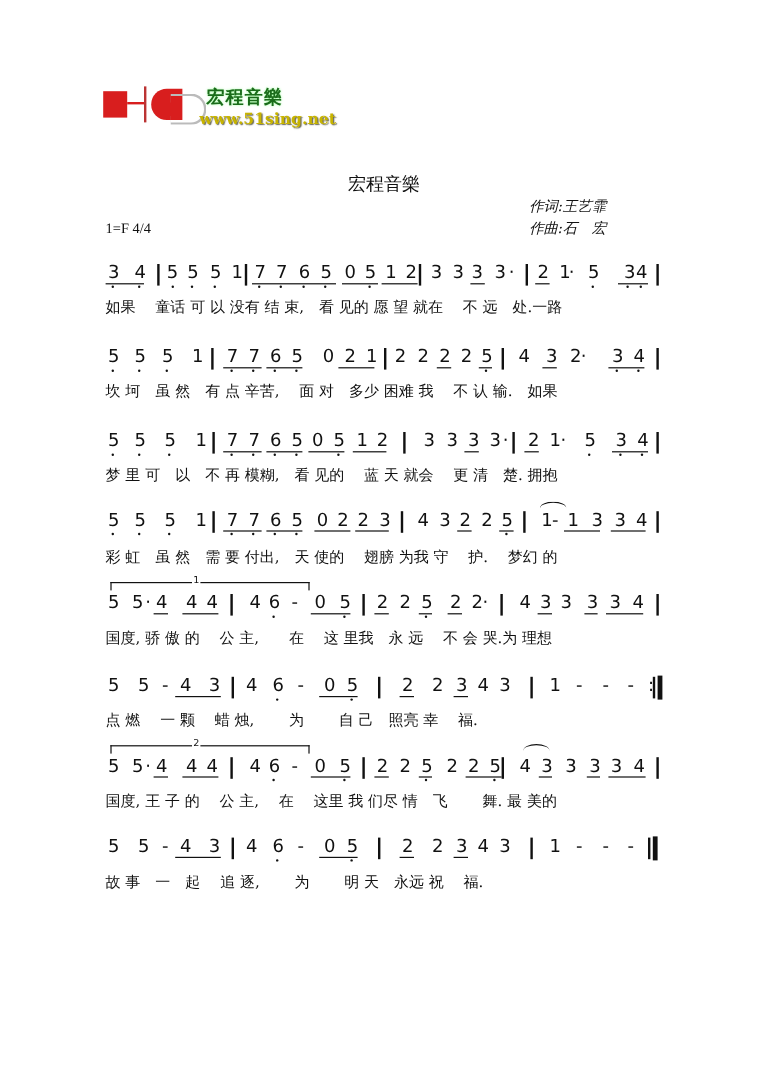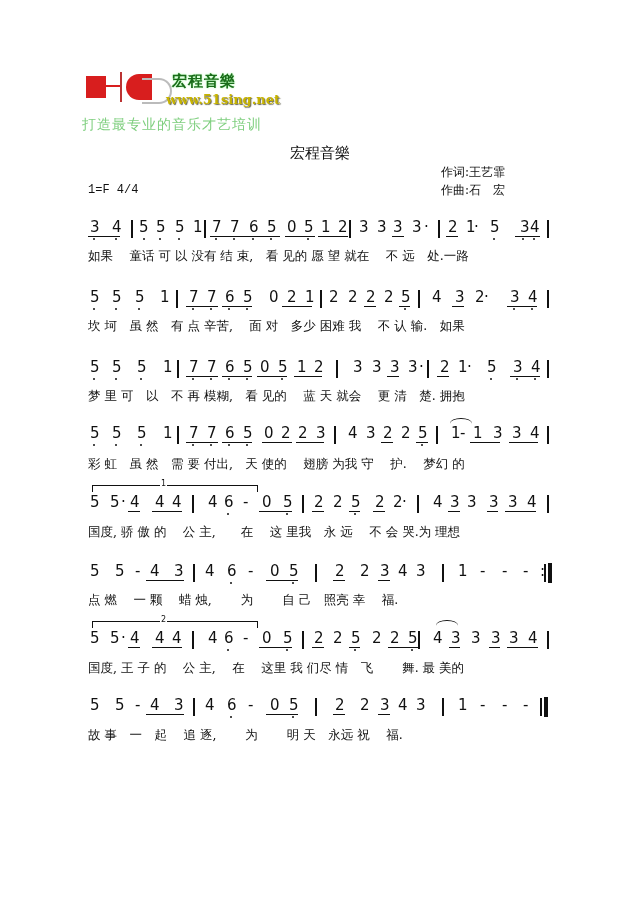--- a/index.html
+++ b/index.html
@@ -7,44 +7,43 @@
   .logo{position:absolute;left:82px;top:68px;width:200px;height:72px;}
   .logo .hbox{position:absolute;left:4px;top:8px;width:20px;height:22px;background:#d81e1e;}
   .logo .hline{position:absolute;left:24px;top:17px;width:14px;height:2px;background:#d81e1e;}
   .logo .vbar{position:absolute;left:38px;top:4px;width:2px;height:30px;background:#b33;}
   .logo .cshape{position:absolute;left:44px;top:6px;width:26px;height:26px;border-radius:13px 0 0 13px;background:#d81e1e;}
   .logo .curve{position:absolute;left:60px;top:10px;width:28px;height:22px;border:2px solid #bbb;border-left:none;border-radius:0 14px 14px 0;}
   .logo .brand{position:absolute;left:90px;top:4px;font-size:15px;font-weight:bold;color:#1a6b1a;letter-spacing:1px;text-shadow:0 0 2px #9f9;}
   .logo .url{position:absolute;left:84px;top:24px;font-family:"DejaVu Serif",serif;font-size:13px;font-weight:bold;color:#c8b400;text-shadow:1px 1px 1px #665;}
   .logo .slogan{position:absolute;left:0;top:48px;font-size:14px;color:#7fcf7f;letter-spacing:1px;white-space:nowrap;}
   .title{position:absolute;left:0;width:640px;top:144px;text-align:center;font-family:"DejaVu Serif",serif;font-size:15px;}
-  .lyricist,.composer{position:absolute;left:441px;font-family:"DejaVu Serif",serif;font-size:12px;}
+  .lyricist,.composer{position:absolute;left:441px;font-family:"DejaVu Serif",serif;font-size:12px;font-style:italic;}
   .lyricist{top:164px;} .composer{top:182px;}
-  .key{position:absolute;left:88px;top:183px;font-family:Liberation Mono, monospace;font-size:12px;}
+  .key{position:absolute;left:88px;top:183px;font-family:Liberation Serif, serif;font-size:12px;}
   .ul{position:absolute;height:1px;background:#111;}
   .dot{position:absolute;width:2px;height:2px;border-radius:1px;background:#111;}
   .bar{position:absolute;width:1.5px;height:18px;background:#111;}
   .lyr{position:absolute;left:88px;font-family:"DejaVu Serif",serif;font-size:12.5px;white-space:pre;letter-spacing:0px;}
   .volta{position:absolute;height:6px;border-top:1px solid #111;border-left:1px solid #111;border-right:1px solid #111;}
   .volta-num{position:absolute;font-size:8px;background:#fff;padding:0 1px;}
   .tie{position:absolute;width:22px;height:10px;border-top:1.5px solid #111;border-radius:50% 50% 0 0;}
   .endbar{position:absolute;width:4px;height:20px;background:#111;}
 </style>
 </head>
 <body>
 
 <div class="logo">
   <div class="hbox"></div>
   <div class="hline"></div>
   <div class="vbar"></div>
   <div class="cshape"></div>
   <div class="curve"></div>
   <div class="brand">宏程音樂</div>
   <div class="url">www.51sing.net</div>
-  <div class="slogan">打造最专业的音乐才艺培训</div>
 </div>
 
 <div class="title">宏程音樂</div>
 <div class="lyricist">作词:王艺霏</div>
 <div class="composer">作曲:石　宏</div>
 <div class="key">1=F 4/4</div>
 
 <div id="score">
     <div class="row-glyph" style="position: absolute; left: 90px; top: 218px; font-size: 15px; line-height: 18px; font-family: &quot;DejaVu Sans&quot;, sans-serif;">3</div>
     <div class="row-glyph" style="position: absolute; left: 112px; top: 218px; font-size: 15px; line-height: 18px; font-family: &quot;DejaVu Sans&quot;, sans-serif;">4</div>

